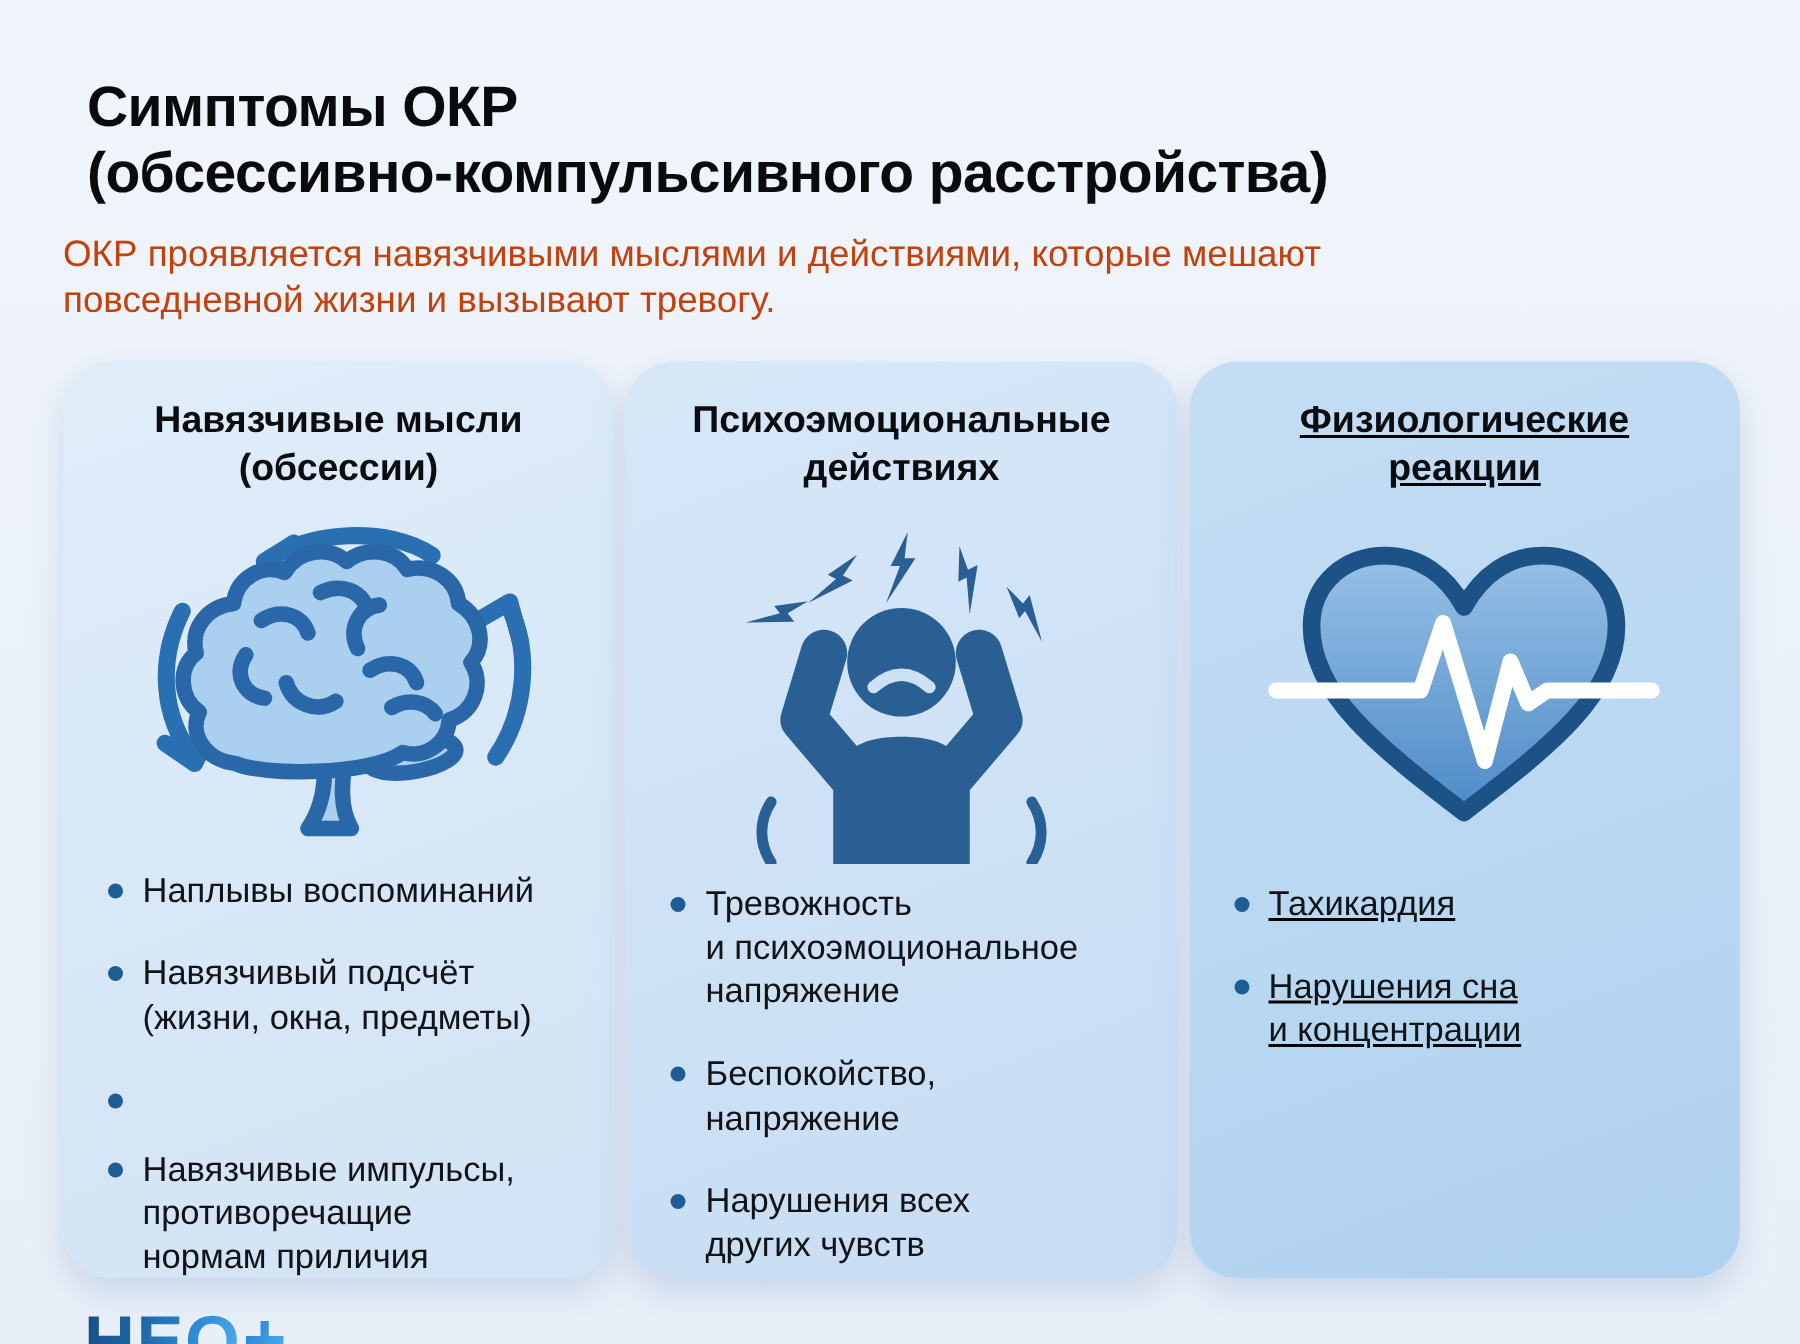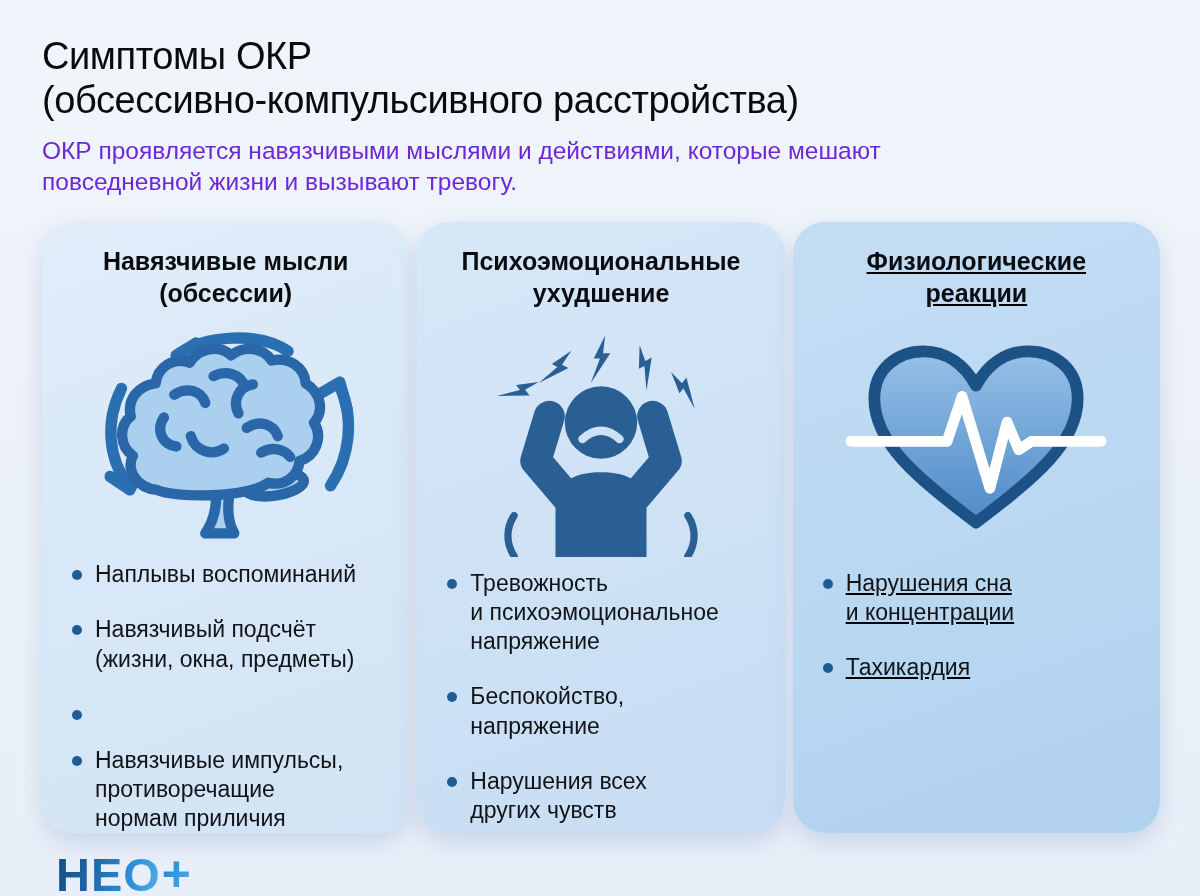--- a/index.html
+++ b/index.html
@@ -13,30 +13,30 @@
   }
   .page {
     width: 1200px;
     height: 896px;
     box-sizing: border-box;
     padding: 34px 40px 0 42px;
   }
   .page-title {
     font-size: 38px;
     line-height: 1.16;
-    font-weight: 400;
+    font-weight: 700;
     letter-spacing: -0.4px;
     color: #0a0b0d;
-    margin: 0;
+    margin: 16px;
   }
   .page-subtitle {
     margin-top: 13px;
     font-size: 24.5px;
     line-height: 1.27;
-    color: #6d28d9;
+    color: #c2410c;
     white-space: pre-line;
   }
   .cards {
     margin-top: 25px;
     display: flex;
     gap: 8px;
     height: 611px;
   }
   .card {
     flex: 1 1 0;
@@ -162,21 +162,21 @@
 (жизни, окна, предметы)</span></li>
         <li class="bullet"><span class="dot"></span></li>
         <li class="bullet"><span class="dot"></span><span>Навязчивые импульсы,
 противоречащие
 нормам приличия</span></li>
       </ul>
     </section>
 
     <section class="card card-2">
       <h2 class="card-title">Психоэмоциональные
-ухудшение</h2>
+действиях</h2>
       <div class="icon-wrap">
         <svg width="250" height="240" viewBox="0 0 240 232" aria-hidden="true">
           <g fill="#2a5f93">
             <path transform="translate(118,18)" d="M6,0 L-5,22 L1,22 L-8,46 L11,17 L4,17 Z"></path>
             <path transform="translate(86,30) rotate(27)" d="M6,0 L-5,20 L1,20 L-8,42 L11,16 L4,16 Z"></path>
             <path transform="translate(152,30) rotate(-27)" d="M6,0 L-5,20 L1,20 L-8,42 L11,16 L4,16 Z"></path>
             <path transform="translate(56,58) rotate(52)" d="M6,0 L-5,19 L1,19 L-8,40 L11,15 L4,15 Z"></path>
             <path transform="translate(184,58) rotate(-52)" d="M6,0 L-5,19 L1,19 L-8,40 L11,15 L4,15 Z"></path>
             <circle cx="120" cy="102" r="35"></circle>
             <path d="M76,232 L76,186 C76,160 92,150 120,150 C148,150 164,160 164,186 L164,232 Z"></path>
@@ -212,23 +212,23 @@
             <linearGradient id="heartGrad" x1="0" y1="0" x2="0" y2="1">
               <stop offset="0" stop-color="#96c0e6"></stop>
               <stop offset="1" stop-color="#4e8bc8"></stop>
             </linearGradient>
           </defs>
           <path d="M125,180 C70,138 30,106 30,64 C30,36 52,20 76,20 C97,20 114,32 125,52 C136,32 153,20 174,20 C198,20 220,36 220,64 C220,106 180,138 125,180 Z" fill="url(#heartGrad)" stroke="#1c5286" stroke-width="11" stroke-linejoin="round"></path>
           <path d="M8,104 L98,104 L112,62 L138,148 L154,86 L165,112 L177,104 L242,104" fill="none" stroke="#ffffff" stroke-width="10" stroke-linecap="round" stroke-linejoin="round"></path>
         </svg>
       </div>
       <ul class="bullets">
+        <li class="bullet"><span class="dot"></span><span>Тахикардия</span></li>
         <li class="bullet"><span class="dot"></span><span>Нарушения сна
 и концентрации</span></li>
-        <li class="bullet"><span class="dot"></span><span>Тахикардия</span></li>
       </ul>
     </section>
 
   </div>
 
   <div class="logo">
     <span class="logo-text">НЕО</span>
     <span class="logo-plus">+</span>
   </div>
 

